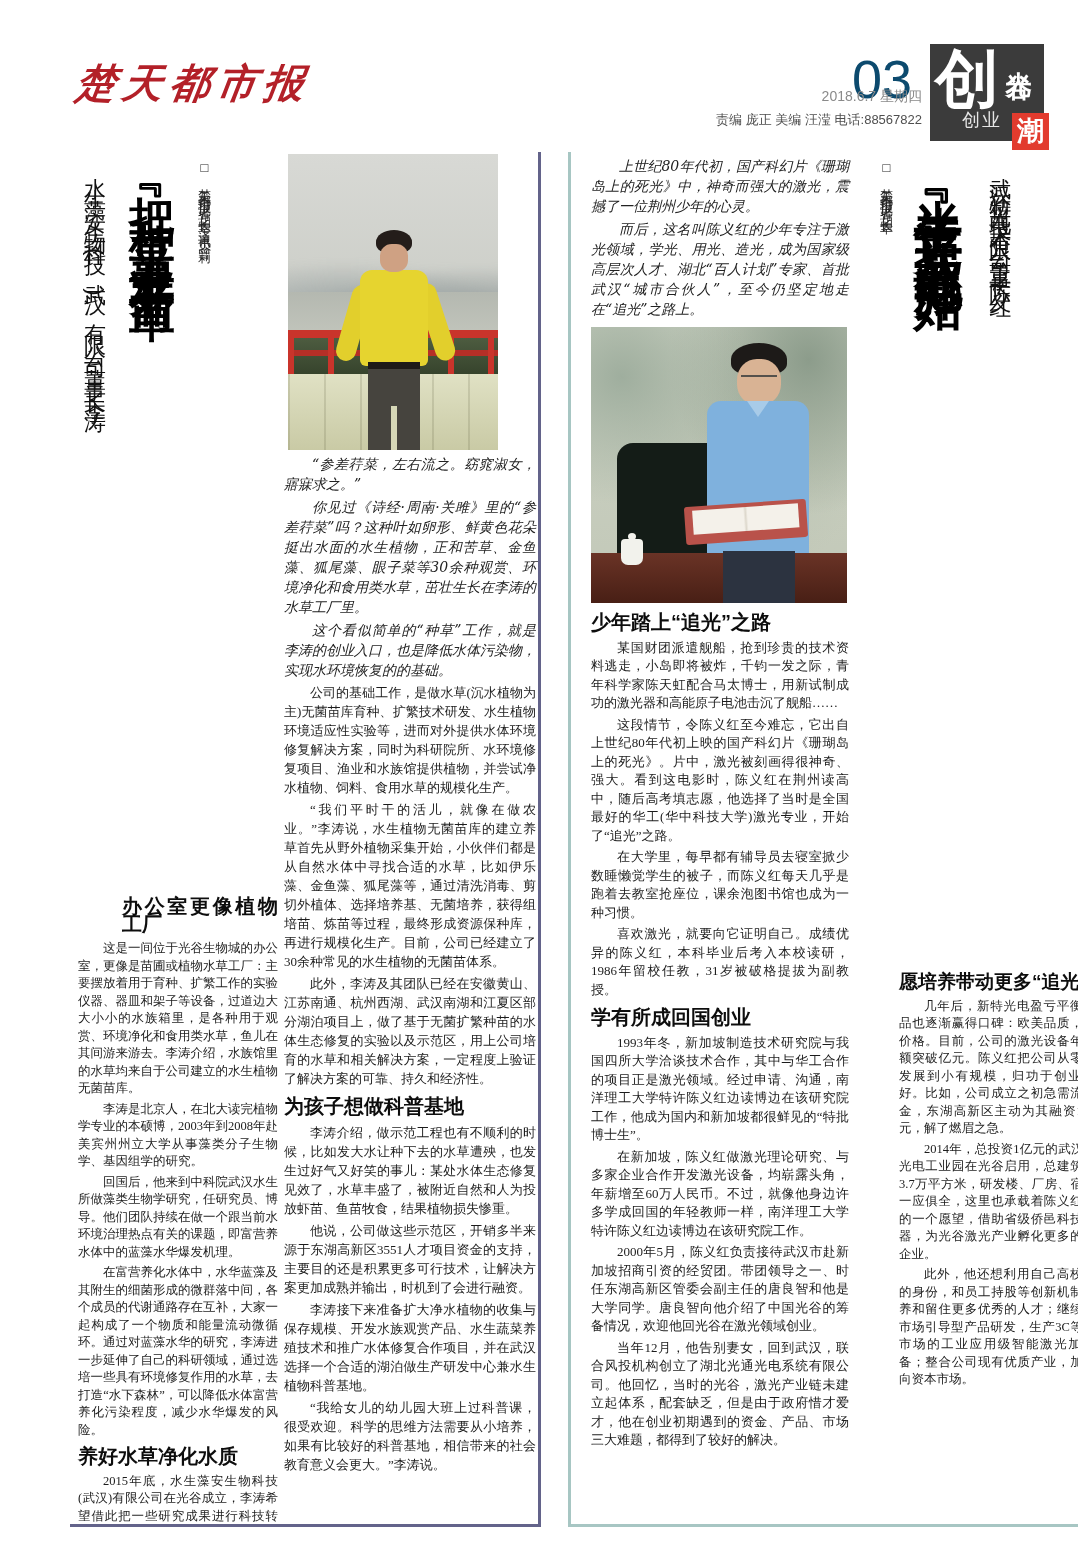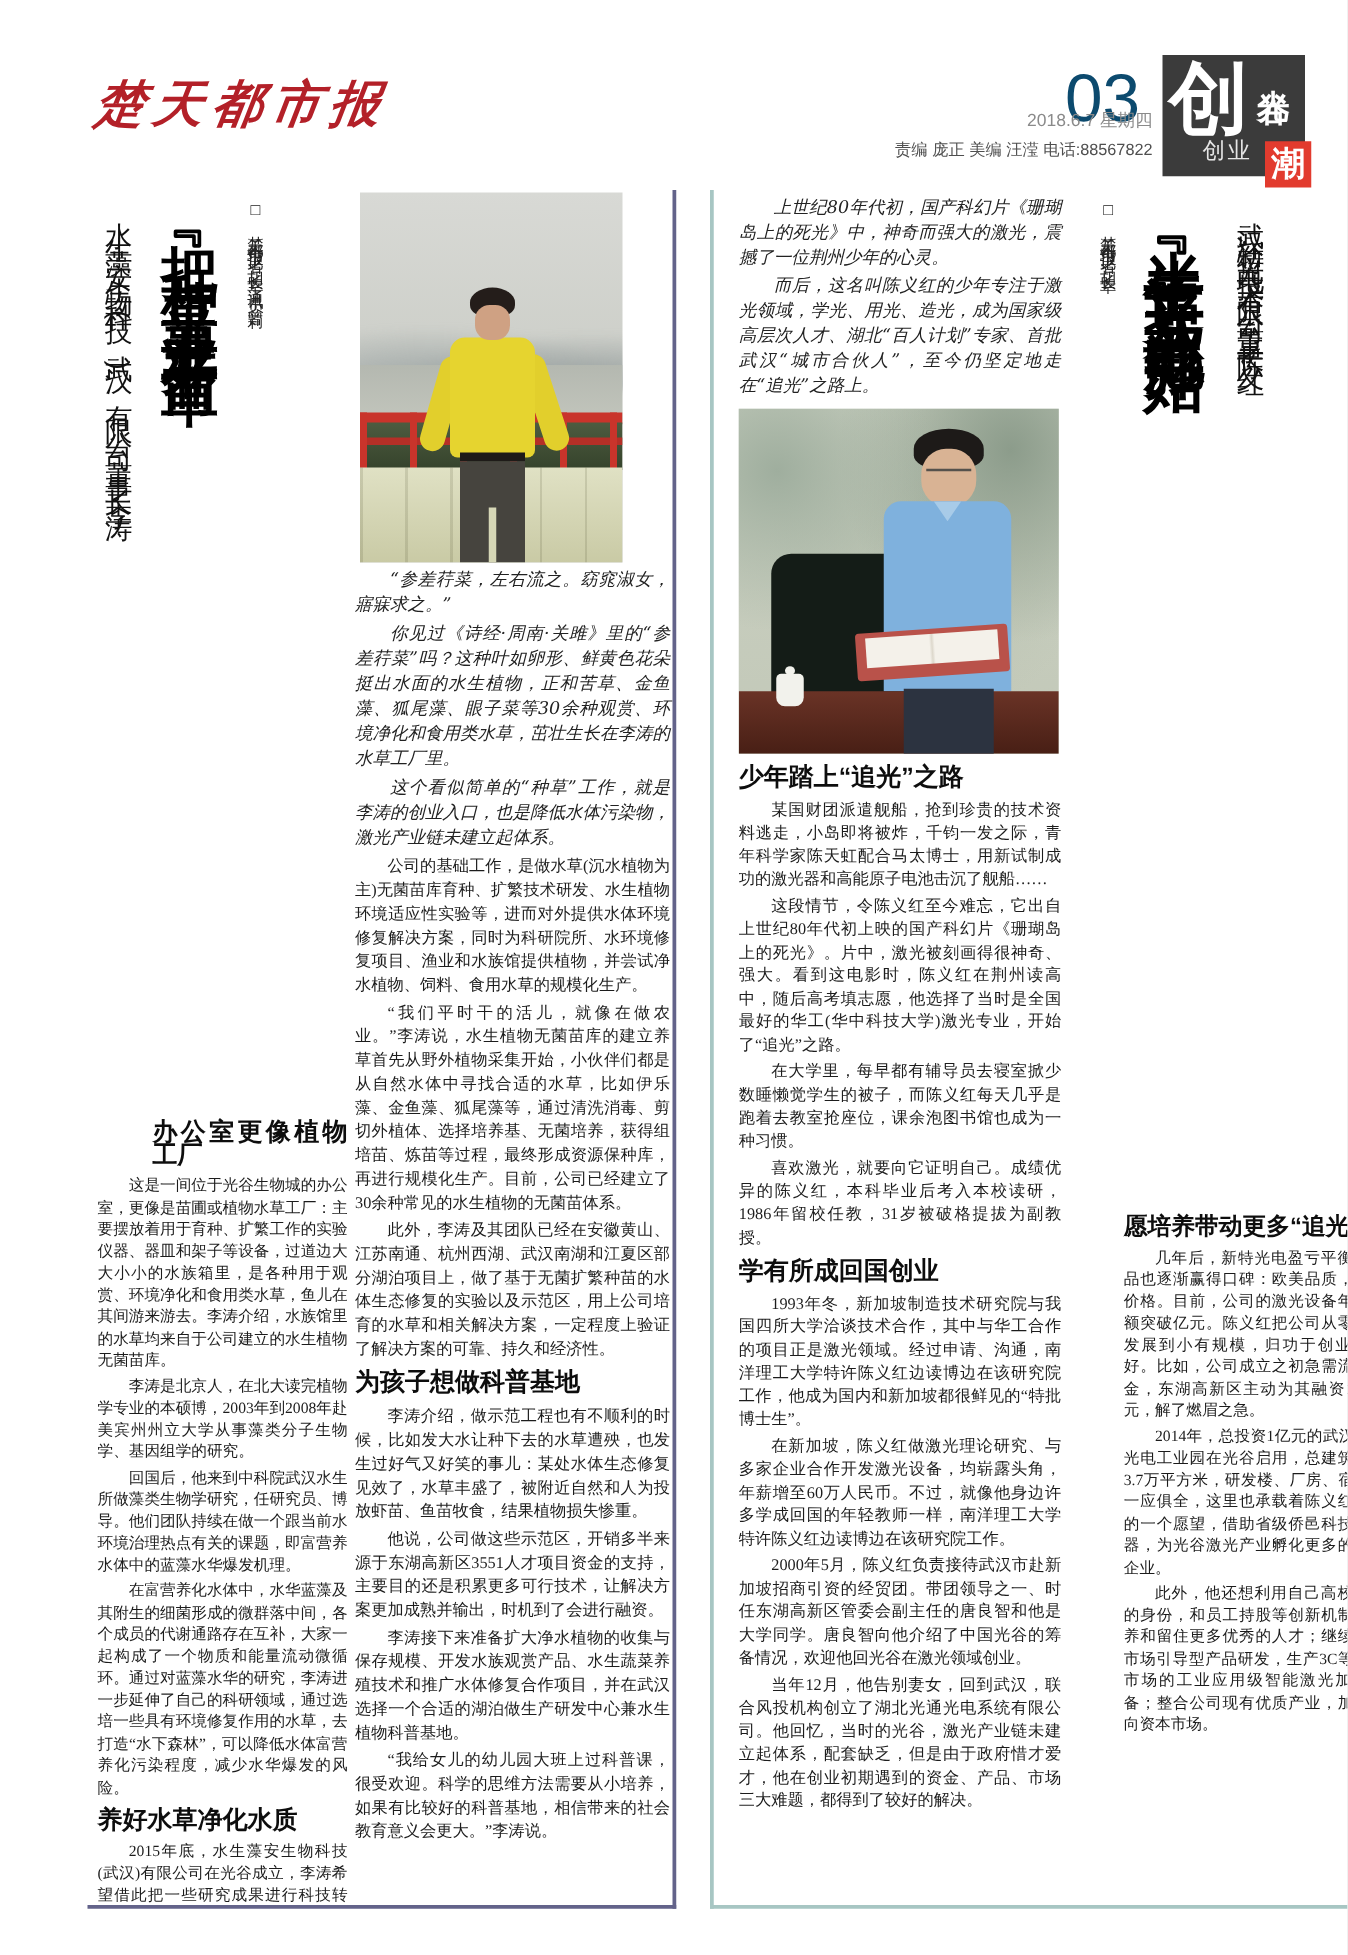--- a/index.html
+++ b/index.html
@@ -171,21 +171,21 @@
       <div class="lp-pants"></div>
       <div class="lp-leg-gap"></div>
       <div class="lp-hair"></div>
       <div class="lp-face"></div>
     </div>
 
     <div class="tcol col-L2">
       <div class="intro">
         <p class="para">“参差荇菜，左右流之。窈窕淑女，寤寐求之。”</p>
         <p class="para">你见过《诗经·周南·关雎》里的“参差荇菜”吗？这种叶如卵形、鲜黄色花朵挺出水面的水生植物，正和苦草、金鱼藻、狐尾藻、眼子菜等30余种观赏、环境净化和食用类水草，茁壮生长在李涛的水草工厂里。</p>
-        <p class="para">这个看似简单的“种草”工作，就是李涛的创业入口，也是降低水体污染物，激光产业链未建立起体系。</p>
+        <p class="para">这个看似简单的“种草”工作，就是李涛的创业入口，也是降低水体污染物，实现水环境恢复的的基础。</p>
       </div>
       <p class="para">公司的基础工作，是做水草(沉水植物为主)无菌苗库育种、扩繁技术研发、水生植物环境适应性实验等，进而对外提供水体环境修复解决方案，同时为科研院所、水环境修复项目、渔业和水族馆提供植物，并尝试净水植物、饲料、食用水草的规模化生产。</p>
       <p class="para">“我们平时干的活儿，就像在做农业。”李涛说，水生植物无菌苗库的建立养草首先从野外植物采集开始，小伙伴们都是从自然水体中寻找合适的水草，比如伊乐藻、金鱼藻、狐尾藻等，通过清洗消毒、剪切外植体、选择培养基、无菌培养，获得组培苗、炼苗等过程，最终形成资源保种库，再进行规模化生产。目前，公司已经建立了30余种常见的水生植物的无菌苗体系。</p>
       <p class="para">此外，李涛及其团队已经在安徽黄山、江苏南通、杭州西湖、武汉南湖和江夏区部分湖泊项目上，做了基于无菌扩繁种苗的水体生态修复的实验以及示范区，用上公司培育的水草和相关解决方案，一定程度上验证了解决方案的可靠、持久和经济性。</p>
       <h3 class="shead">为孩子想做科普基地</h3>
       <p class="para">李涛介绍，做示范工程也有不顺利的时候，比如发大水让种下去的水草遭殃，也发生过好气又好笑的事儿：某处水体生态修复见效了，水草丰盛了，被附近自然和人为投放虾苗、鱼苗牧食，结果植物损失惨重。</p>
       <p class="para">他说，公司做这些示范区，开销多半来源于东湖高新区3551人才项目资金的支持，主要目的还是积累更多可行技术，让解决方案更加成熟并输出，时机到了会进行融资。</p>
       <p class="para">李涛接下来准备扩大净水植物的收集与保存规模、开发水族观赏产品、水生蔬菜养殖技术和推广水体修复合作项目，并在武汉选择一个合适的湖泊做生产研发中心兼水生植物科普基地。</p>
       <p class="para">“我给女儿的幼儿园大班上过科普课，很受欢迎。科学的思维方法需要从小培养，如果有比较好的科普基地，相信带来的社会教育意义会更大。”李涛说。</p>
     </div>

